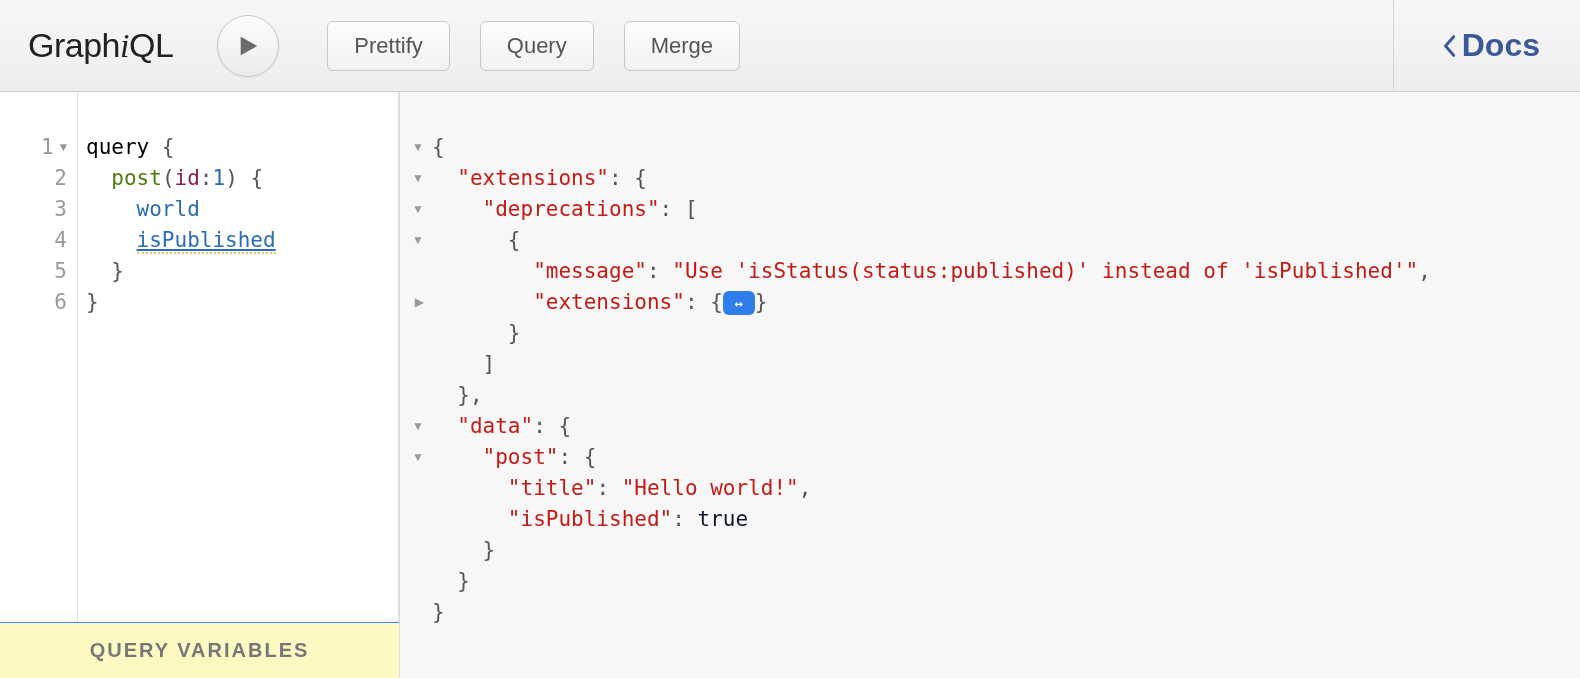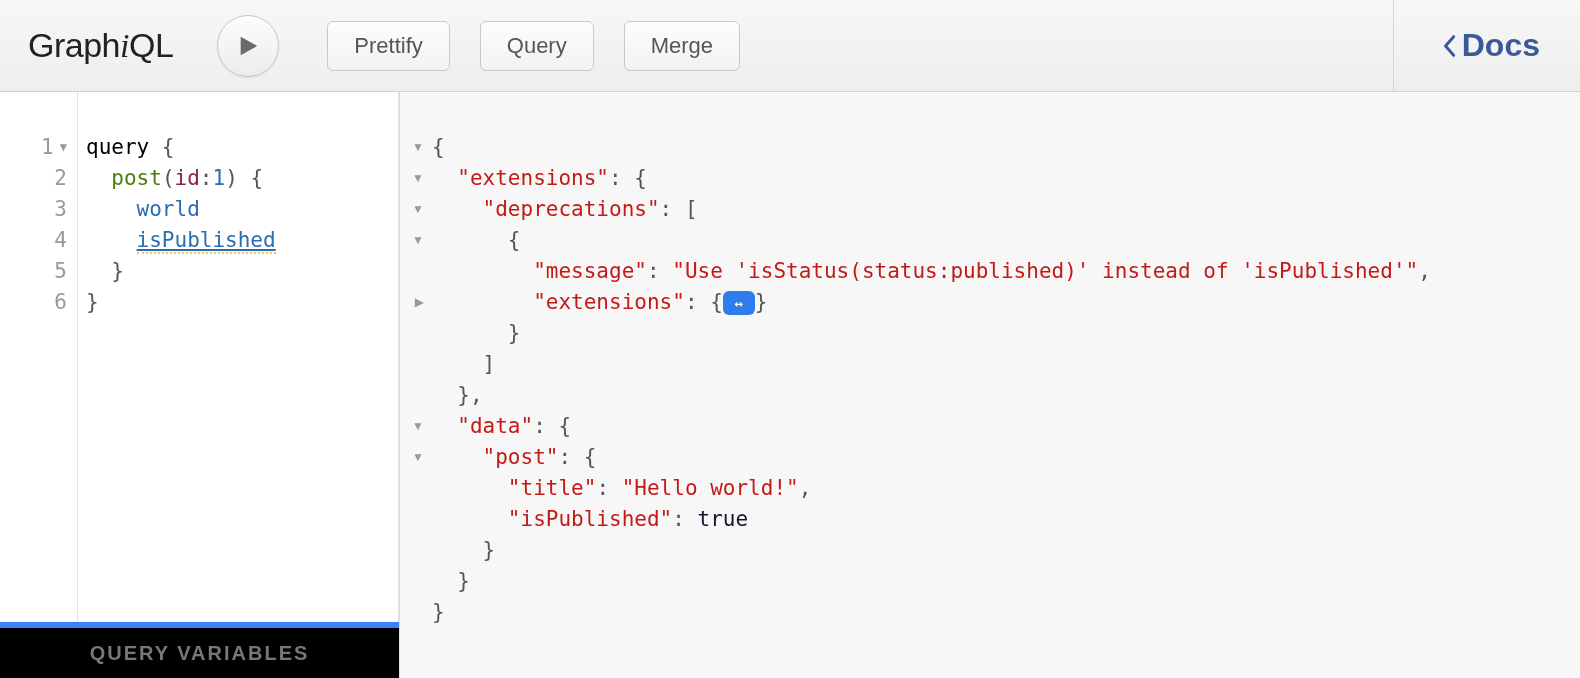--- a/index.html
+++ b/index.html
@@ -116,22 +116,22 @@
     .kw { color: #000000; }
     .fn { color: #4d7c0f; }
     .arg { color: #8b2252; text-align: right; }
     .num { color: #2a6db5; }
     .field { color: #2a6db5; }
     .deprecated { border-bottom: 2px dotted #e5c65b; text-decoration: underline; }
     .punc { color: #555; }
 
     .vars-bar {
       height: 56px;
-      background: #000000;
-      border-top: 6px solid #3b82f6;
+      background: #fef9c3;
+      border-top: 1px solid #3b82f6;
       display: flex;
       align-items: center;
       justify-content: center;
       color: #777;
       font-size: 20px;
       font-weight: 700;
       letter-spacing: 2px;
       text-transform: uppercase;
       cursor: pointer;
     }

